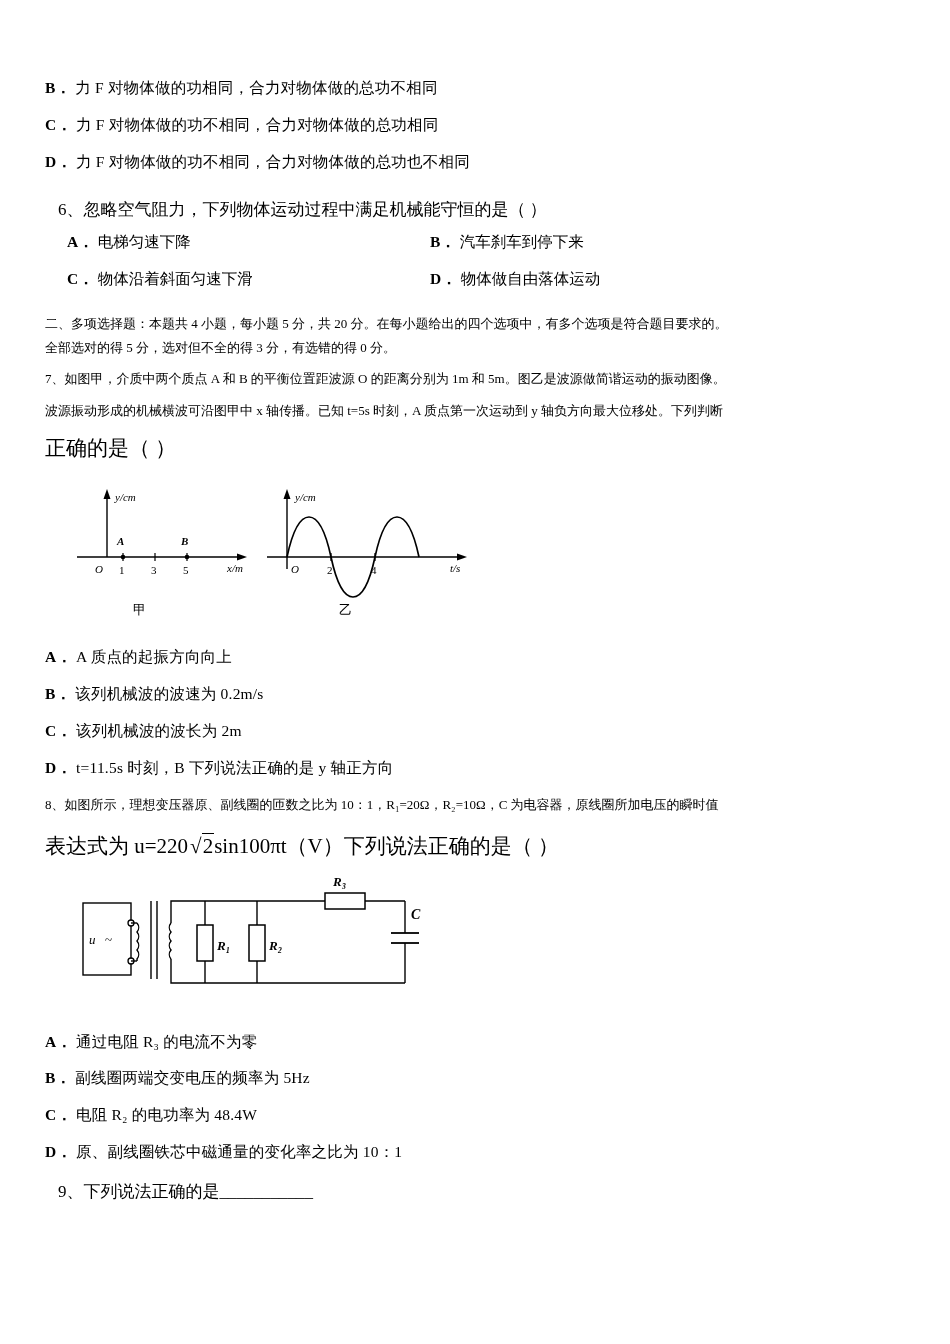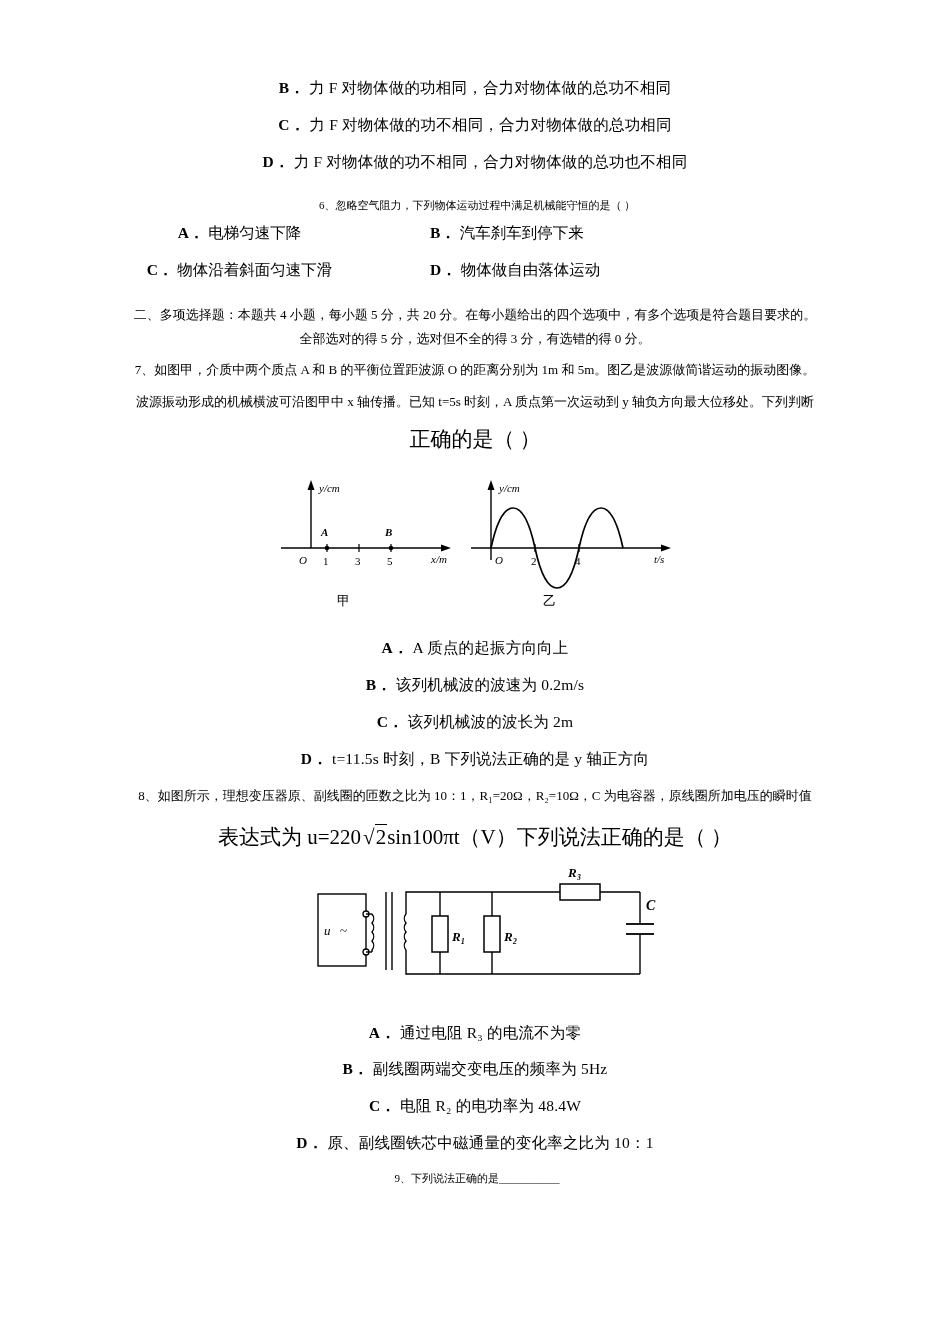--- a/index.html
+++ b/index.html
@@ -14,43 +14,42 @@
     color: #000000;
     position: relative;
     overflow: hidden;
   }
   .page {
     position: relative;
     width: 832px;
     height: 1344px;
     padding: 8px;
     box-sizing: border-box;
-    text-align: center;
   }
   .content {
     position: absolute;
     left: 45px;
     top: 78px;
     width: 860px;
   }
   .opt-line {
     font-size: 15.5px;
     line-height: 1.35;
     margin: 0 0 16px 0;
     letter-spacing: 0.2px;
   }
   .opt-label {
     font-weight: bold;
     font-style: normal;
     margin-right: 4px;
   }
   .q-line {
-    font-size: 11px;
+    font-size: 17px;
     line-height: 1.5;
-    margin: 0 0 10px 4px;
+    margin: 0 0 10px 13px;
   }
   .two-col {
     display: flex;
     margin: 0 0 16px 0;
     font-size: 15.5px;
     gap: 18px;
   }
   .two-col > div:first-child {
     width: 345px;
     flex: none;

